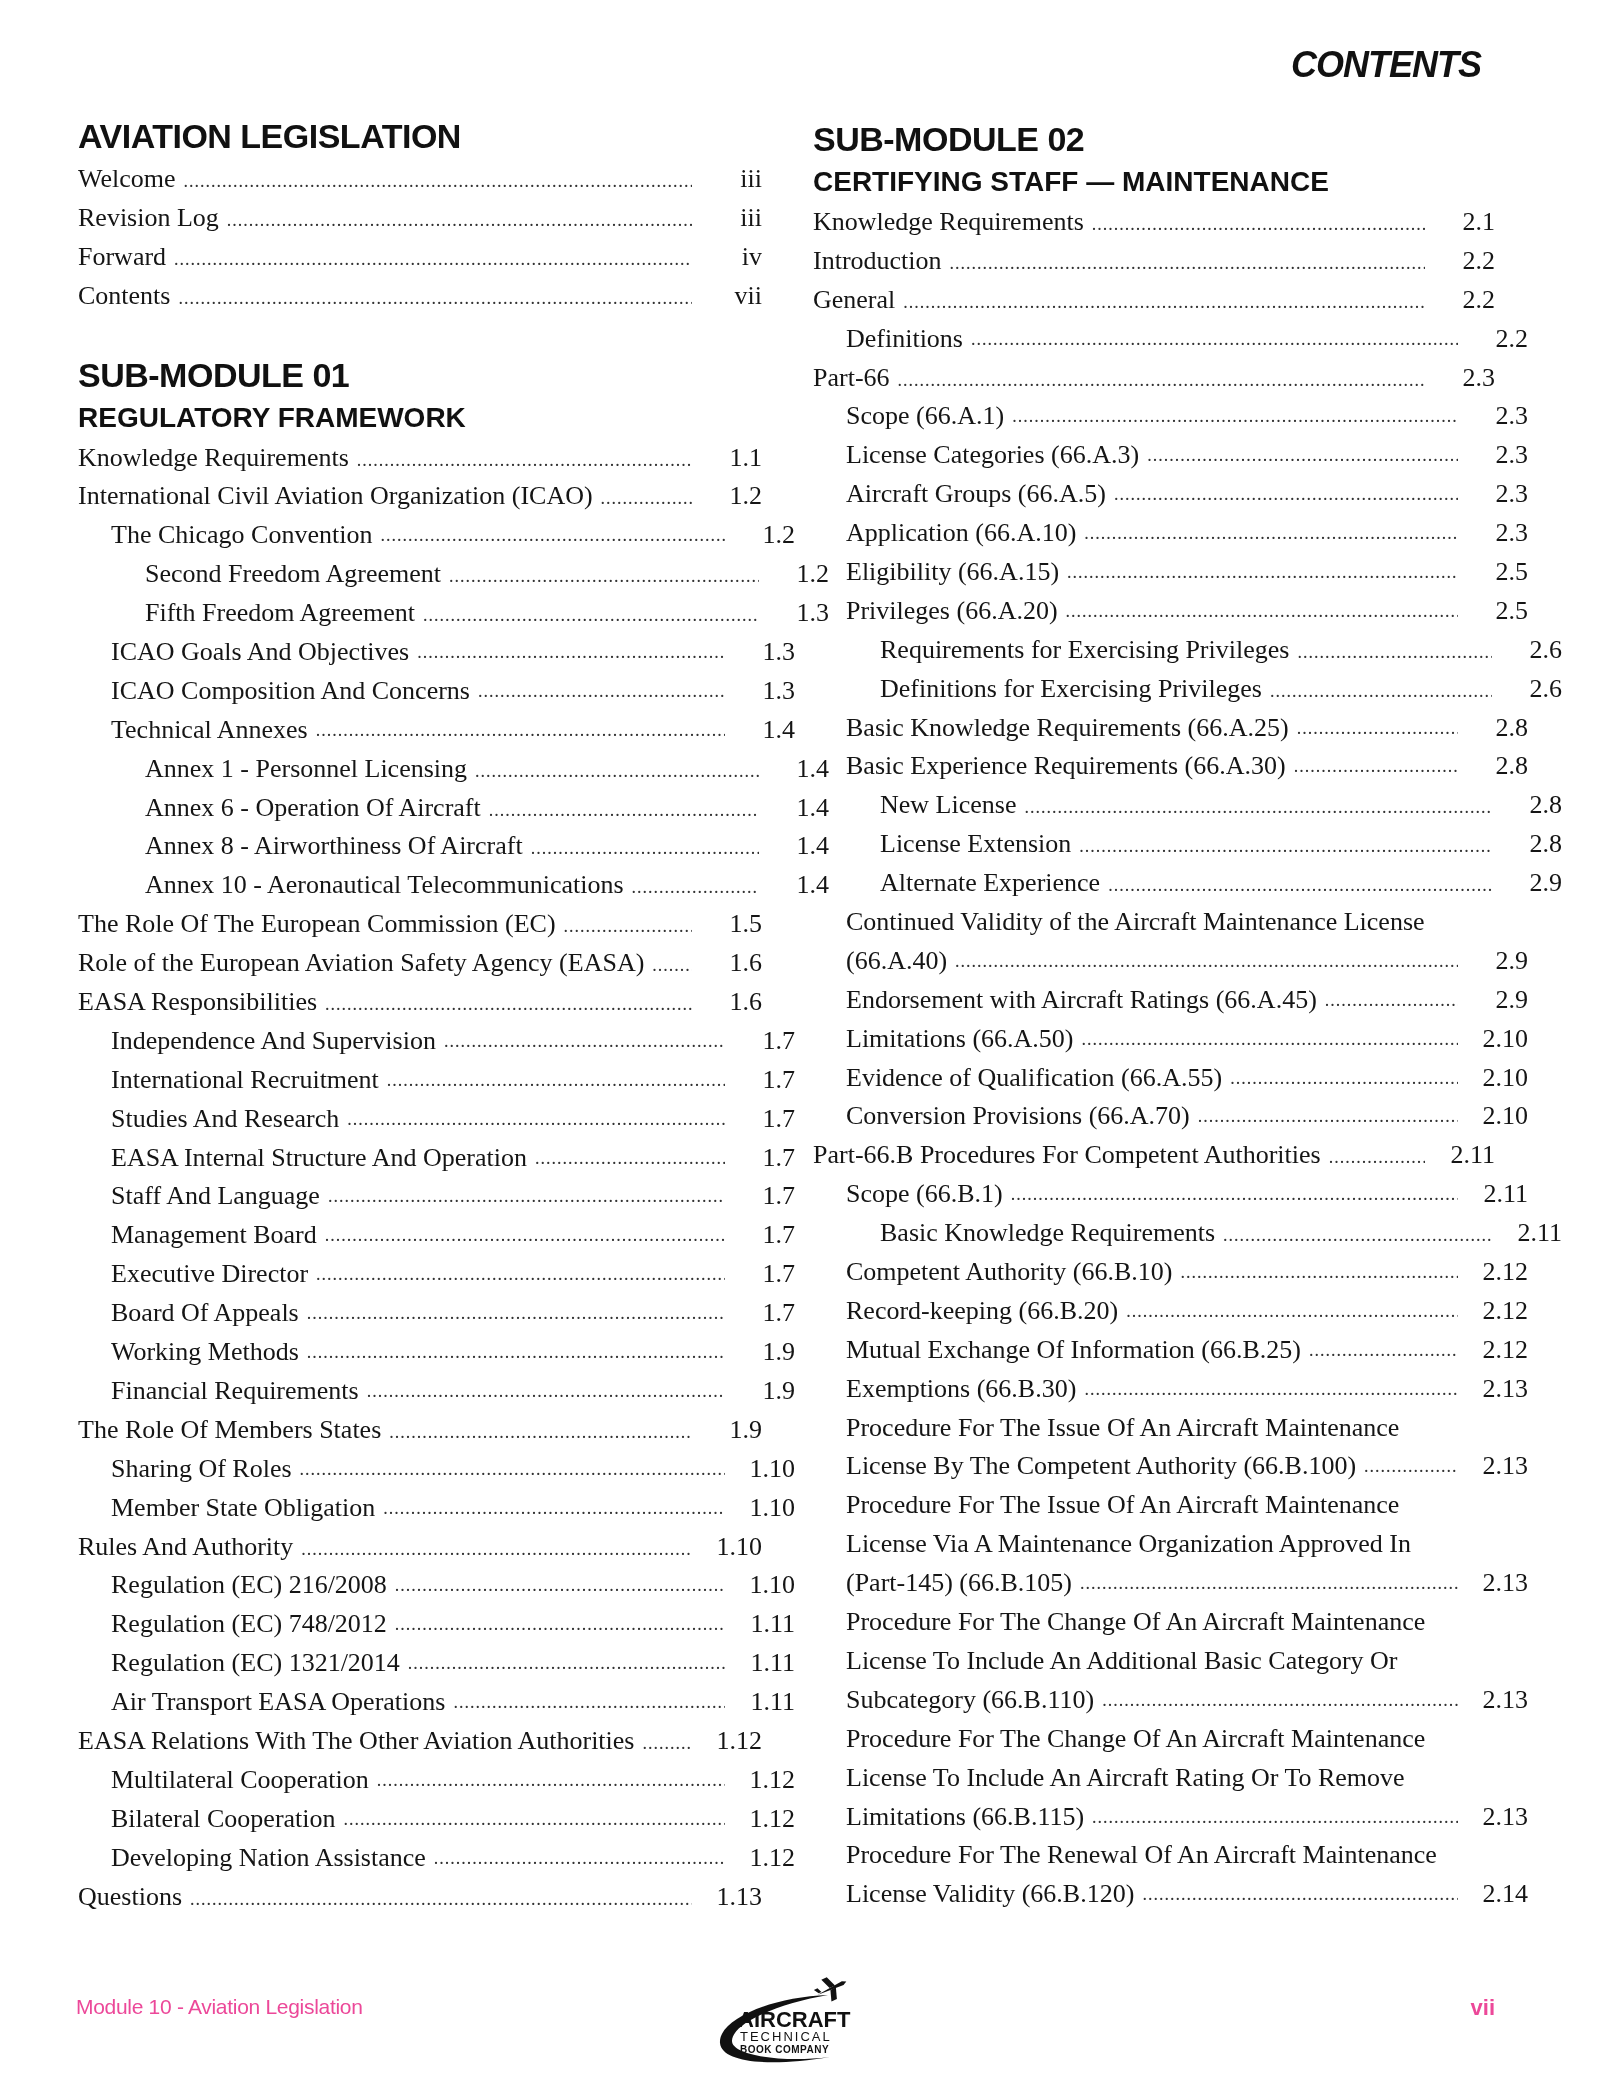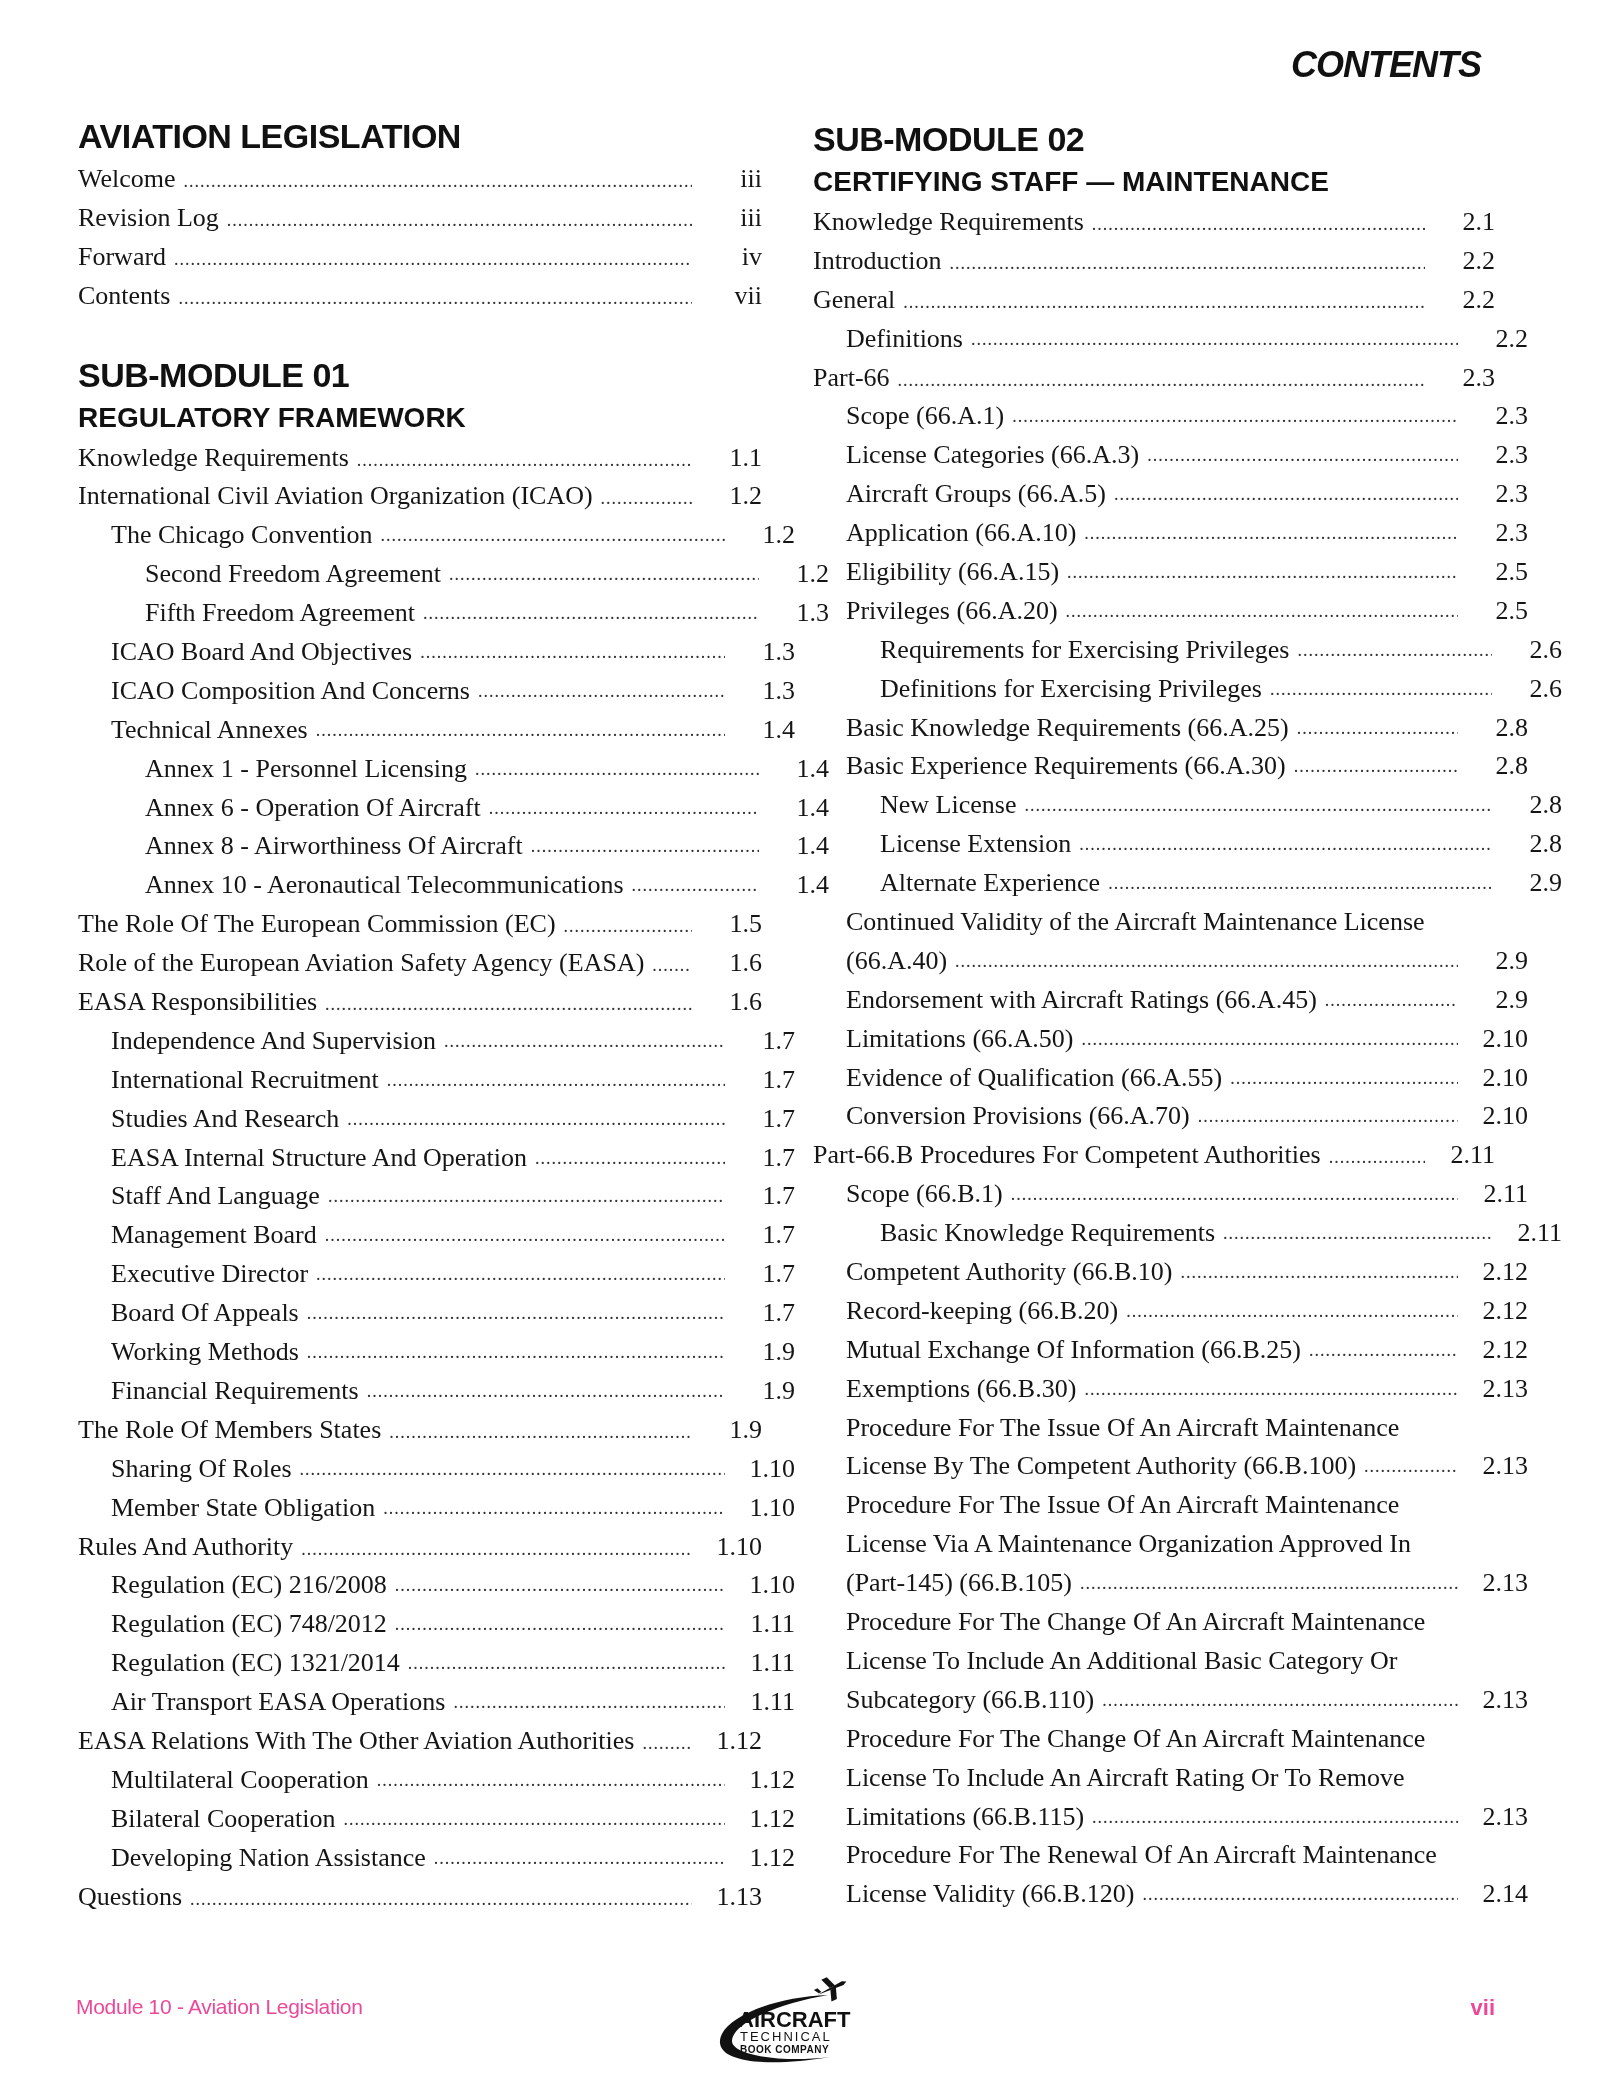--- a/index.html
+++ b/index.html
@@ -21,21 +21,21 @@
     color: #111; margin: 0; line-height: 38px; height: 40px;
   }
   .spacer { height: 35px; }
   .toc-row {
     display: flex; align-items: baseline; height: 38.9px; line-height: 38.9px;
     font-family: "Liberation Serif", serif; font-size: 26px; color: #151515;
     white-space: nowrap;
   }
   .toc-row.l1 { padding-left: 0; }
   .toc-row.l2 { padding-left: 33px; align-items: flex-end; }
-  .toc-row.l3 { padding-left: 67px; align-items: flex-end; }
+  .toc-row.l3 { padding-left: 67px; }
   .toc-title { flex: 0 0 auto; }
   .toc-dots {
     flex: 1 1 auto; overflow: hidden; margin: 0 6px 0 8px; color: #333;
     letter-spacing: 1px; font-size: 18px;
   }
   .toc-dots::before {
     content: "....................................................................................................................................................................................................";
   }
   .toc-page { flex: 0 0 64px; text-align: right; }
   .col.left .toc-dots { max-width: none; }
@@ -101,21 +101,21 @@
         <span class="toc-title">Second Freedom Agreement</span>
         <span class="toc-dots"></span>
         <span class="toc-page">1.2</span>
       </div>
       <div class="toc-row l3">
         <span class="toc-title">Fifth Freedom Agreement</span>
         <span class="toc-dots"></span>
         <span class="toc-page">1.3</span>
       </div>
       <div class="toc-row l2">
-        <span class="toc-title">ICAO Board And Objectives</span>
+        <span class="toc-title">ICAO Goals And Objectives</span>
         <span class="toc-dots"></span>
         <span class="toc-page">1.3</span>
       </div>
       <div class="toc-row l2">
         <span class="toc-title">ICAO Composition And Concerns</span>
         <span class="toc-dots"></span>
         <span class="toc-page">1.3</span>
       </div>
       <div class="toc-row l2">
         <span class="toc-title">Technical Annexes</span>

